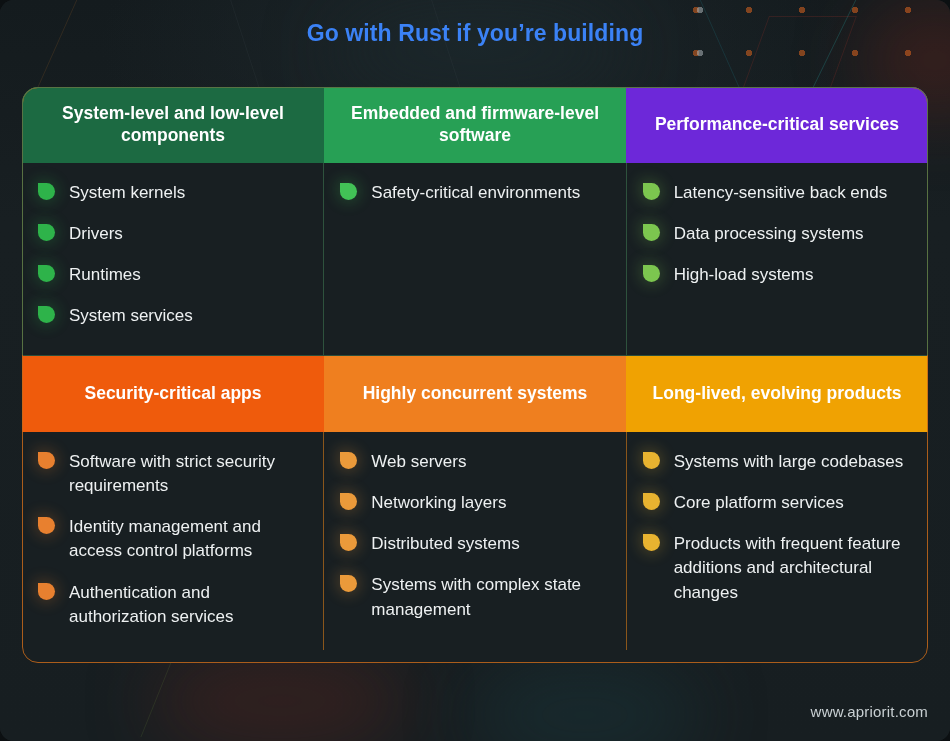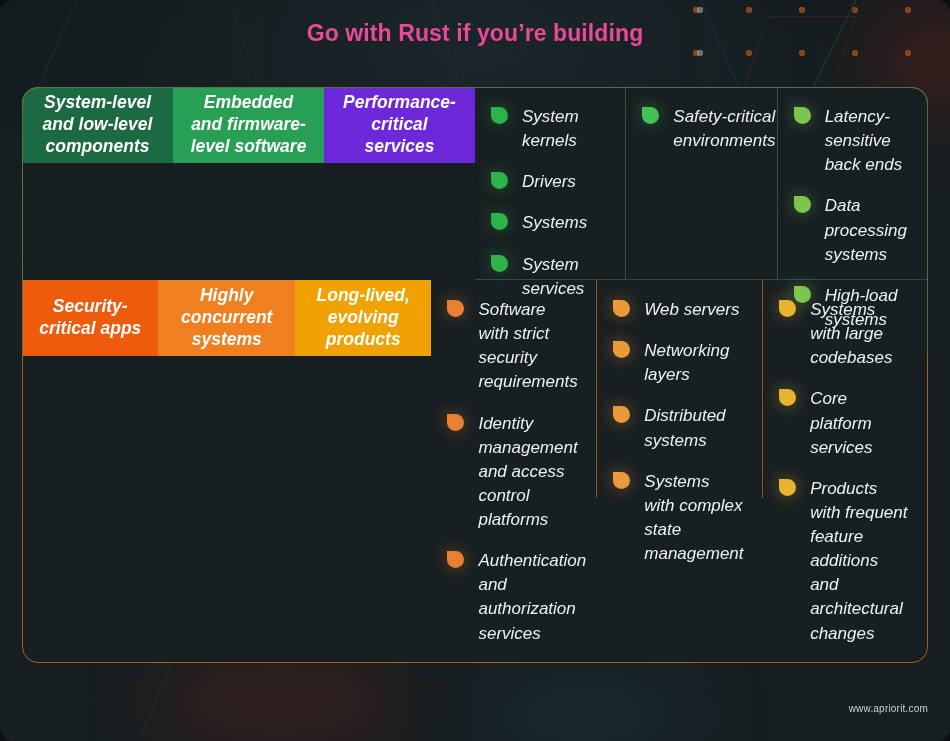--- a/index.html
+++ b/index.html
@@ -107,21 +107,21 @@
   .glow-red-top { top: 0px; left: 860px; width: 150px; height: 120px; background: rgba(120,36,24,.32); }
   .glow-red-bot { top: 646px; left: 150px; width: 260px; height: 110px; background: rgba(110,36,26,.30); }
   .glow-teal-bot { top: 660px; left: 470px; width: 230px; height: 110px; background: rgba(24,58,62,.40); }
   .glow-center { top: 0px; left: 330px; width: 300px; height: 100px; background: rgba(26,38,42,.55); }
 
   
   .title {
     position: absolute;
     top: 20px; left: 0; right: 0;
     text-align: center;
-    color: #ec4899;
+    color: #3b82f6;
     font-size: 23px;
     font-weight: bold;
     letter-spacing: .1px;
     z-index: 5;
   }
 
   
   .table {
     position: absolute;
     top: 87px; left: 22px;
@@ -152,22 +152,21 @@
     border-radius: 16px 16px 0 0;
     border: 1px solid rgba(60,120,80,.75);
     border-bottom: none;
     box-sizing: border-box;
     pointer-events: none;
     z-index: 7;
   }
 
   .row {
     display: flex;
-    flex-direction: row;
-    font-style: italic;
+    flex-direction: column;
   }
   .row-head {
     display: flex;
     width: 100%;
   }
   .row-body {
     display: flex;
     width: 100%;
   }
 
@@ -230,21 +229,21 @@
     font-size: 17px;
     line-height: 1.42;
     max-width: 250px;
   }
 
   .footer {
     position: absolute;
     right: 22px;
     top: 703px;
     color: #c9d0d3;
-    font-size: 10px;
+    font-size: 15px;
     letter-spacing: .2px;
     z-index: 5;
   }
 </style>
 </head>
 <body>
 
 <div class="page">
 
   <div class="bg-layer bg-base"></div>
@@ -277,21 +276,21 @@
             <div class="item">
               <span class="bullet" style="background: rgb(46, 179, 74); box-shadow: rgba(46, 179, 74, 0.2) 0px 0px 14px 4px;"></span>
               <span class="item-label">System kernels</span>
             </div>
             <div class="item">
               <span class="bullet" style="background: rgb(46, 179, 74); box-shadow: rgba(46, 179, 74, 0.2) 0px 0px 14px 4px;"></span>
               <span class="item-label">Drivers</span>
             </div>
             <div class="item">
               <span class="bullet" style="background: rgb(46, 179, 74); box-shadow: rgba(46, 179, 74, 0.2) 0px 0px 14px 4px;"></span>
-              <span class="item-label">Systems</span>
+              <span class="item-label">Runtimes</span>
             </div>
             <div class="item">
               <span class="bullet" style="background: rgb(46, 179, 74); box-shadow: rgba(46, 179, 74, 0.2) 0px 0px 14px 4px;"></span>
               <span class="item-label">System services</span>
             </div>
           </div>
           <div class="bcell">
             <div class="item">
               <span class="bullet" style="background: rgb(66, 194, 86); box-shadow: rgba(66, 194, 86, 0.2) 0px 0px 14px 4px;"></span>
               <span class="item-label">Safety-critical environments</span>

